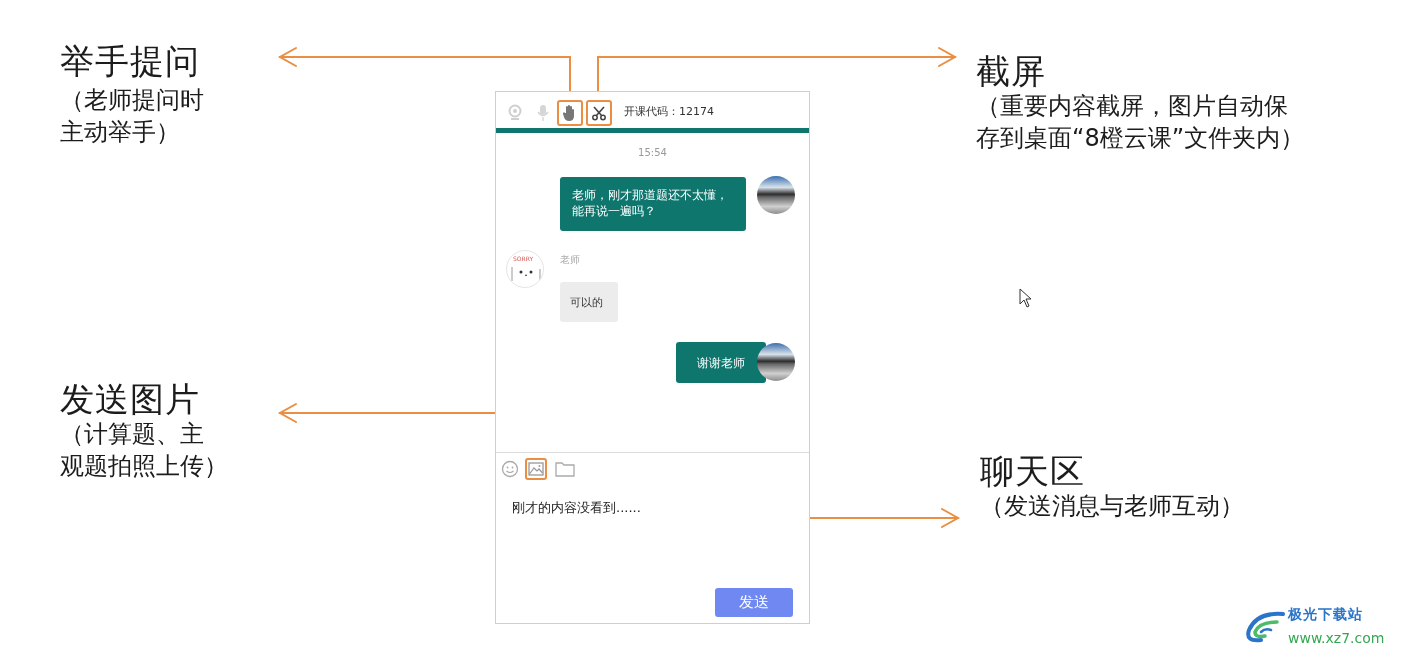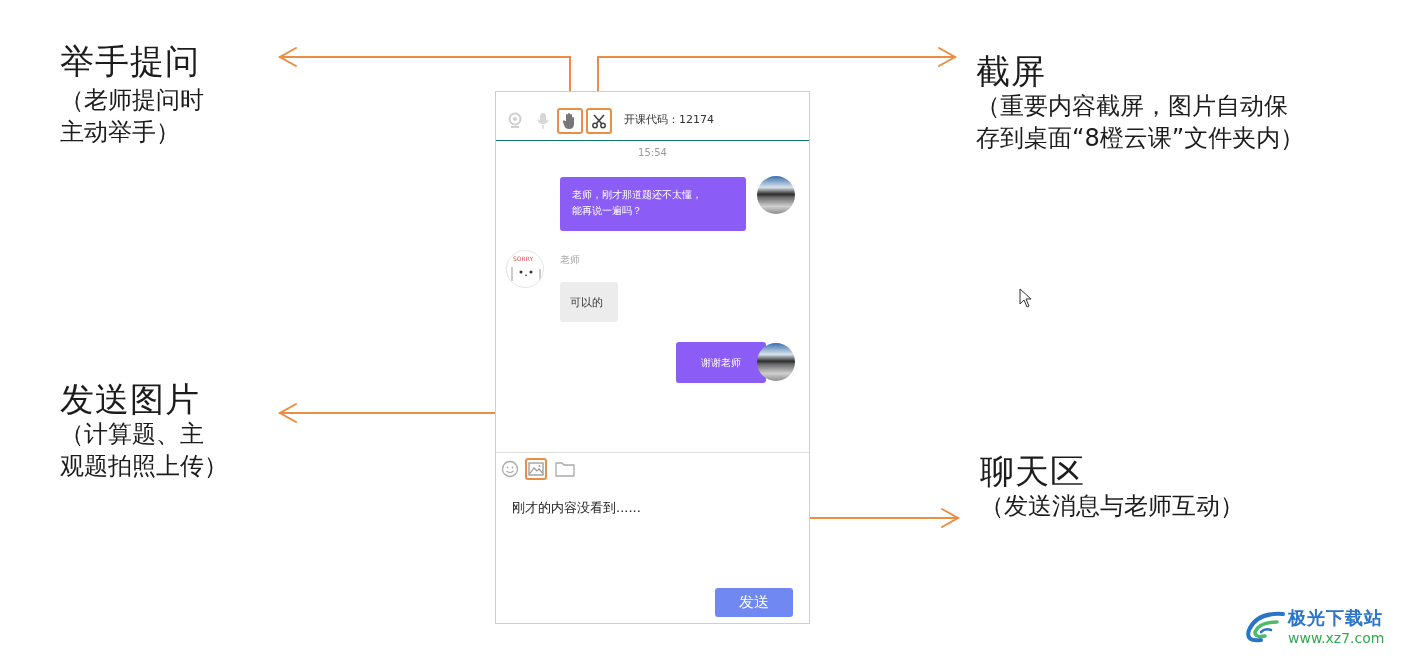--- a/index.html
+++ b/index.html
@@ -15,30 +15,30 @@
   #c-shot { left: 976px; top: 52px; width: 430px; }
   #c-img { left: 60px; top: 380px; width: 240px; }
   #c-chat { left: 980px; top: 452px; width: 380px; }
   .arrow-svg { position: absolute; overflow: visible; }
 
   
   #chat-window {
     position: absolute; left: 495px; top: 91px; width: 315px; height: 533px;
     border: 1px solid #cfcfcf; background: #fff;
   }
-  #toolbar { position: absolute; left: 0; top: 8px; width: 100%; height: 41px; border-bottom: 1px solid #0f766e; }
+  #toolbar { position: absolute; left: 0; top: 0; width: 100%; height: 41px; border-bottom: 5px solid #0f766e; }
   .tb-icon { position: absolute; top: 8px; width: 26px; height: 26px; display: flex; align-items: center; justify-content: center; }
   .tb-icon.hl { border: 2px solid #e98e43; border-radius: 3px; }
   #class-code { position: absolute; left: 128px; top: 12px; font-size: 11px; color: #333; }
 
   #timestamp { position: absolute; top: 55px; left: 0; width: 100%; text-align: center; font-size: 10px; color: #999; }
 
   .bubble-out {
-    position: absolute; background: #8b5cf6; color: #fff; border-radius: 3px;
-    font-size: 10px; line-height: 16px; padding: 0 12px;
+    position: absolute; background: #0f766e; color: #fff; border-radius: 3px;
+    font-size: 12px; line-height: 16px; padding: 0 12px;
   }
   .bubble-in {
     position: absolute; background: #ececec; color: #333; border-radius: 3px;
     font-size: 11px; padding: 0 10px; display: flex; align-items: center;
   }
   .avatar { position: absolute; width: 38px; height: 38px; border-radius: 50%; overflow: hidden; }
   .avatar-landscape { background: linear-gradient(180deg, #3b6fb0 0%, #d8e2ea 30%, #2d2d2d 48%, #6a6a6a 56%, #cfcfcf 80%, #8d8d8d 100%); }
   .avatar-teacher { background: #fff; border: 1px solid #e5e5e5; }
 
   #sender-name { position: absolute; left: 64px; top: 161px; font-size: 10px; color: #aaa; }
@@ -53,21 +53,21 @@
   }
   #send-button {
     position: absolute; right: 16px; bottom: 7px; width: 78px; height: 29px;
     background: #6f88f2; color: #fff; border: none; border-radius: 3px; font-size: 15px;
     font-family: "DejaVu Sans", sans-serif;
   }
 
   #cursor { position: absolute; left: 1019px; top: 288px; }
 
   #watermark { position: absolute; left: 1243px; top: 604px; width: 160px; height: 48px; }
-  #wm-name { position: absolute; left: 45px; top: 2px; font-size: 18px; font-weight: bold; color: #2a74c9; letter-spacing: 1px; }
+  #wm-name { position: absolute; left: 45px; top: 2px; font-size: 14px; font-weight: bold; color: #2a74c9; letter-spacing: 1px; }
   #wm-url { position: absolute; left: 45px; top: 26px; font-size: 14px; color: #33a852; }
 </style>
 </head>
 <body>
 
 <div class="callout" id="c-raise">
   <div class="title">举手提问</div>
   <div class="desc">（老师提问时</div>
   <div class="desc">主动举手）</div>
 </div>

